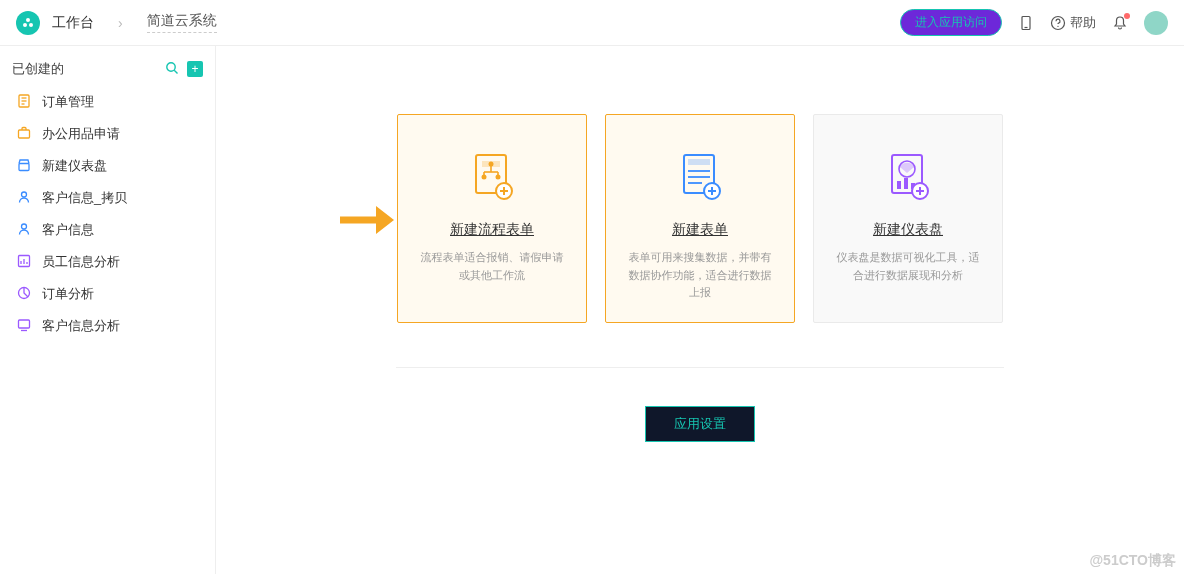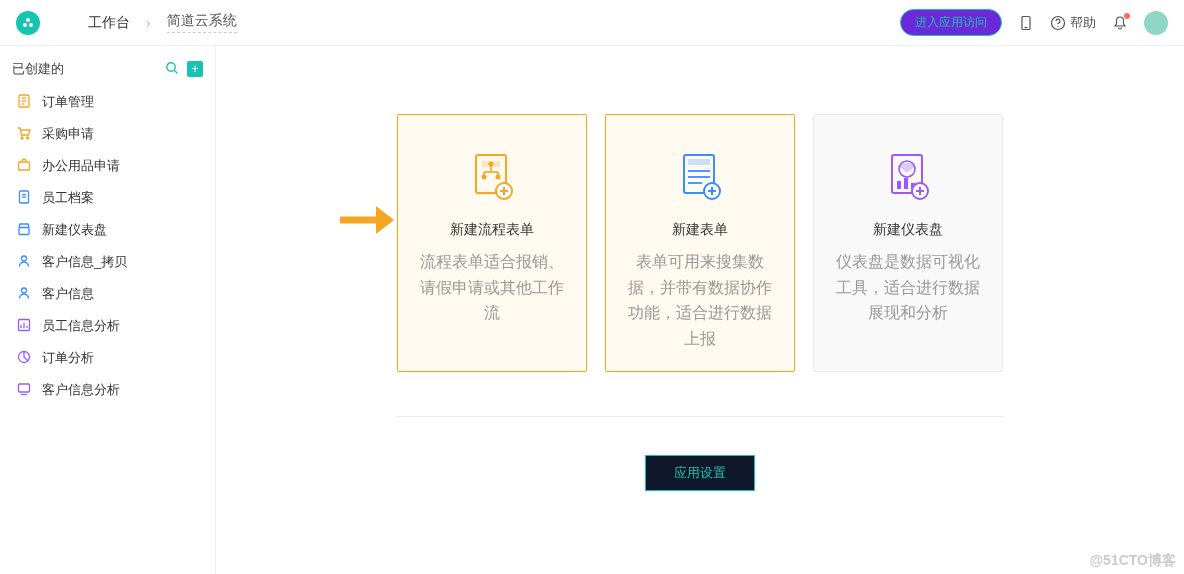--- a/index.html
+++ b/index.html
@@ -17,21 +17,21 @@
       padding: 0 16px;
       border-bottom: 1px solid #eee;
     }
     .top-left { display: flex; align-items: center; gap: 12px; }
     .logo {
       width: 24px; height: 24px; border-radius: 50%;
       background: #16c5b1;
       display: flex; align-items: center; justify-content: center;
       color: #fff;
     }
-    .breadcrumb { display: flex; align-items: center; gap: 16px; font-size: 14px; color: #333; margin-left: 36px; }
+    .breadcrumb { display: flex; align-items: center; gap: 24px; font-size: 14px; color: #333; }
     .bc-sep { color: #bbb; }
     .bc-app { color: #555; border-bottom: 1px dashed #ccc; padding-bottom: 2px; }
     .top-right { display: flex; align-items: center; gap: 16px; }
     .enter-btn {
       border: 1px solid #16c5b1; color: #16c5b1; background: #6d28d9;
       padding: 4px 14px; border-radius: 14px; font-size: 12px; cursor: pointer;
     }
     .icon-box { cursor: pointer; color: #555; display: flex; align-items: center; gap: 4px; font-size: 13px; }
     .notif { position: relative; }
     .notif::after { content: ""; position: absolute; top: -2px; right: -2px; width: 6px; height: 6px; background: #ff6a6a; border-radius: 50%; }
@@ -47,22 +47,22 @@
     .nav-ic { width: 16px; height: 16px; display:flex; align-items:center; justify-content:center; }
     .main { flex: 1; padding: 24px 40px; position: relative; }
     .arrow { position: absolute; left: 120px; top: 154px; }
     .cards { display: flex; gap: 18px; justify-content: center; margin-top: 44px; }
     .card {
       width: 190px; padding: 36px 10px 20px; border: 1px solid #eaeaea; background: #f9f9f9;
       text-align: center; border-radius: 2px;
     }
     .card.hl { border-color: #f5a623; background: #fffaf0; }
     .card-ic { height: 50px; margin-bottom: 20px; display:flex; justify-content:center; }
-    .card-title { font-size: 14px; color: #333; margin-bottom: 10px; font-weight: 500; }
-    .card-desc { font-size: 16px; color: #999; line-height: 1.6; padding: 0 12px; }
+    .card-title { font-size: 14px; color: #333; margin-bottom: 10px; font-weight: 500; text-decoration: underline; }
+    .card-desc { font-size: 11px; color: #999; line-height: 1.6; padding: 0 12px; }
     .divider { border: none; border-top: 1px solid #eee; margin: 44px 140px 0; }
     .bottom-btn-wrap { text-align:center; margin-top: 38px; }
     .app-settings {
       border: 1px solid #16c5b1; color: #16c5b1; background:#0f172a;
       padding: 8px 28px; font-size: 13px; cursor:pointer;
     }
     .watermark { position: absolute; right: 8px; bottom: 4px; font-size: 14px; color: #ccc; font-weight: bold; }
   </style>
 </head>
 <body>
@@ -128,45 +128,25 @@
               <line x1="5.5" y1="5" x2="10.5" y2="5"></line>
               <line x1="5.5" y1="8" x2="10.5" y2="8"></line>
               <line x1="5.5" y1="11" x2="8.5" y2="11"></line>
             </svg>
           </span>
           <span>订单管理</span>
         </li>
         <li class="nav-item">
           <span class="nav-ic" style="color:#f5a623">
             <svg width="16" height="16" viewBox="0 0 16 16" fill="none" stroke="currentColor" stroke-width="1.3">
-              <path d="M2 3h2l1.5 7h7L14 5H5"></path>
-              <circle cx="6" cy="13" r="1"></circle>
-              <circle cx="11.5" cy="13" r="1"></circle>
-            </svg>
-          </span>
-          <span>采购申请</span>
-        </li>
-        <li class="nav-item">
-          <span class="nav-ic" style="color:#f5a623">
-            <svg width="16" height="16" viewBox="0 0 16 16" fill="none" stroke="currentColor" stroke-width="1.3">
               <rect x="2.5" y="5" width="11" height="8" rx="1"></rect>
               <path d="M6 5V3.5a1 1 0 0 1 1-1h2a1 1 0 0 1 1 1V5"></path>
             </svg>
           </span>
           <span>办公用品申请</span>
-        </li>
-        <li class="nav-item">
-          <span class="nav-ic" style="color:#3a8cff">
-            <svg width="16" height="16" viewBox="0 0 16 16" fill="none" stroke="currentColor" stroke-width="1.3">
-              <rect x="3.5" y="2" width="9" height="12" rx="1"></rect>
-              <line x1="6" y1="5.5" x2="10" y2="5.5"></line>
-              <line x1="6" y1="8" x2="10" y2="8"></line>
-            </svg>
-          </span>
-          <span>员工档案</span>
         </li>
         <li class="nav-item">
           <span class="nav-ic" style="color:#3a8cff">
             <svg width="16" height="16" viewBox="0 0 16 16" fill="none" stroke="currentColor" stroke-width="1.3">
               <rect x="3" y="6.5" width="10" height="7" rx="1"></rect>
               <path d="M3 6.5 4 3h8l1 3.5"></path>
             </svg>
           </span>
           <span>新建仪表盘</span>
         </li>

